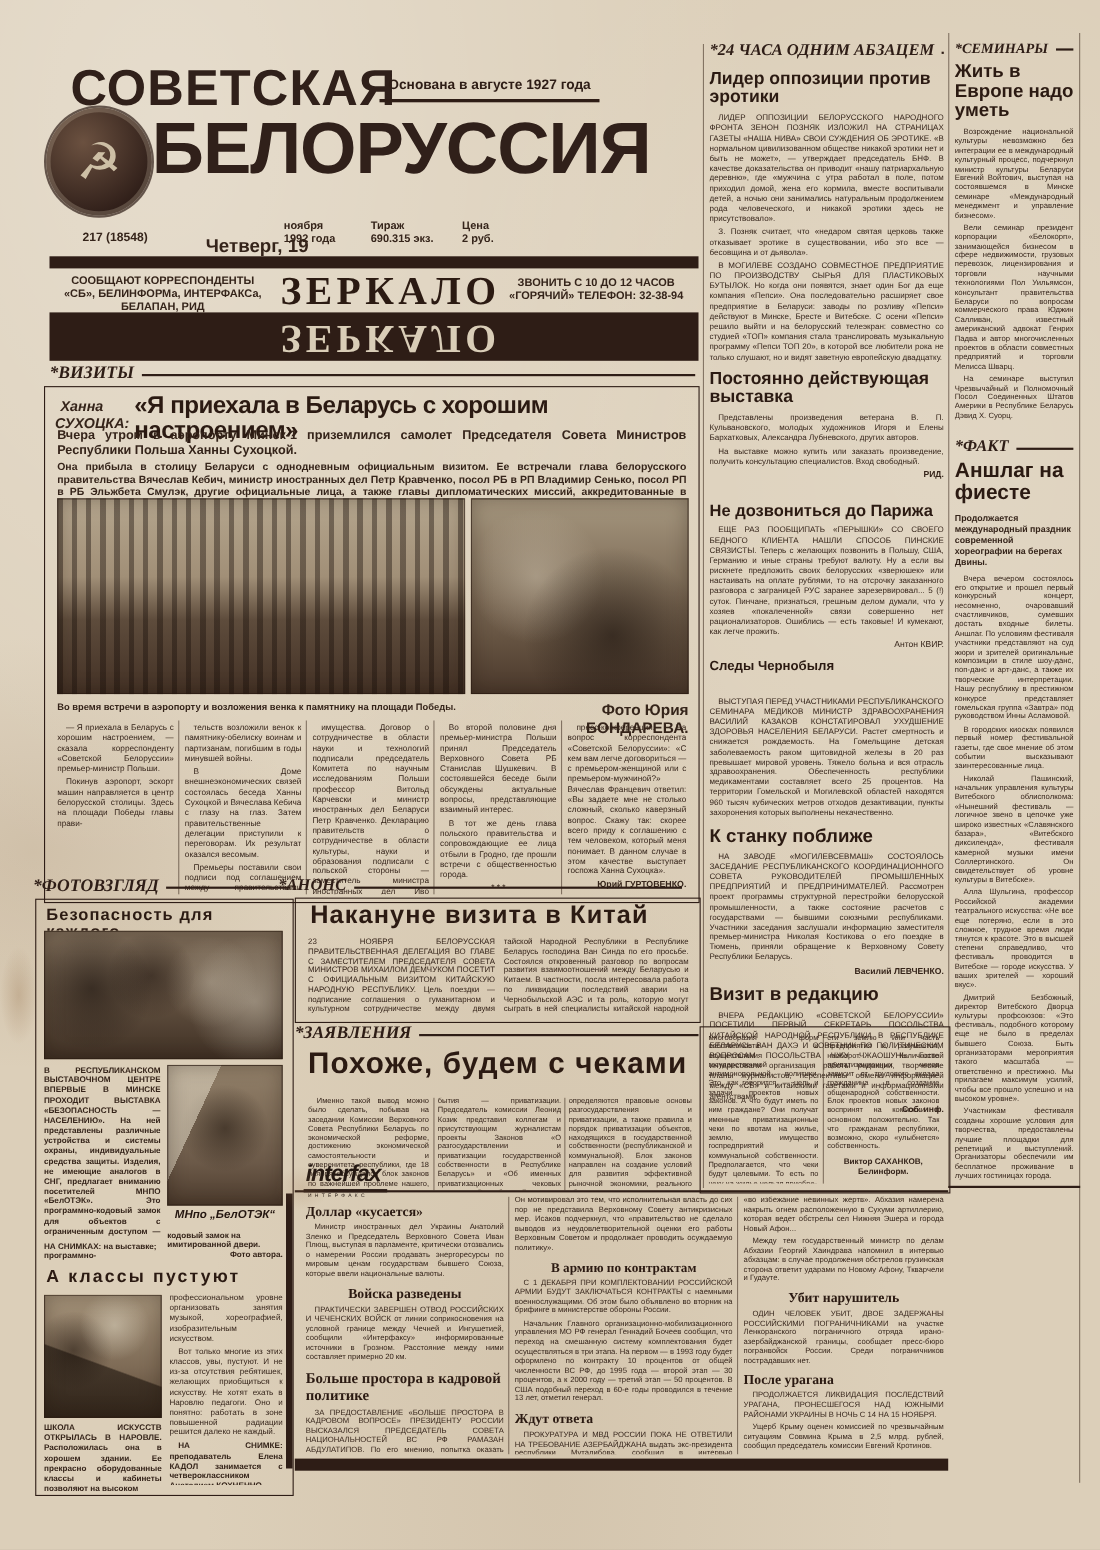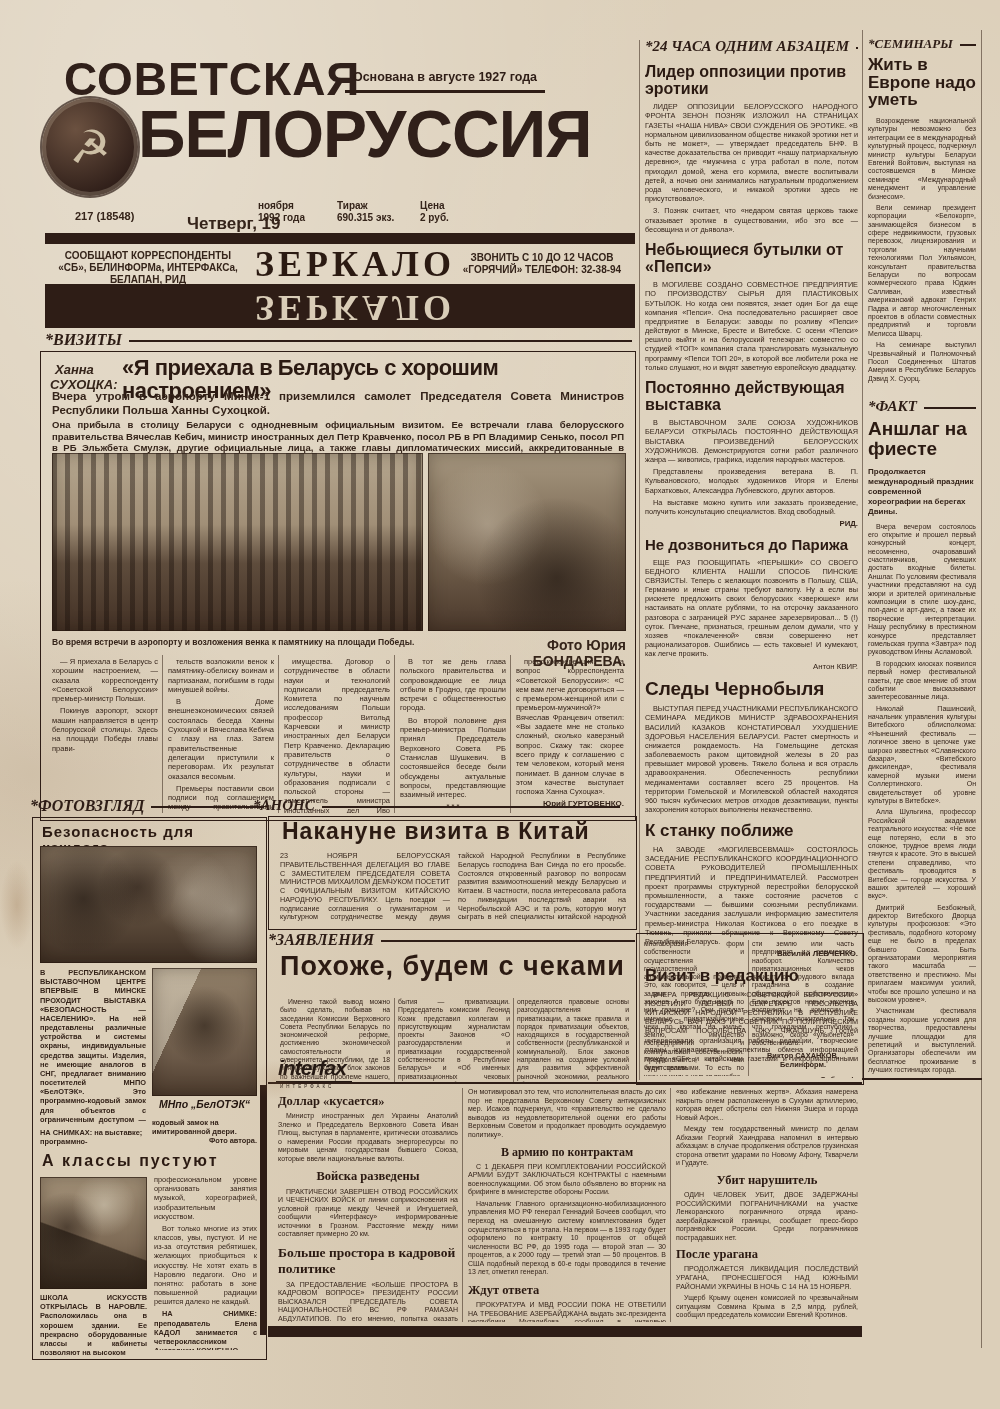--- a/index.html
+++ b/index.html
@@ -102,62 +102,60 @@
   </div>
   <div class="abs just clip" style="left:168px;top:657px;width:106px;height:156px;font-size:7.5px;line-height:1.24;">
     <p>тельств возложили венок к памятнику-обелиску воинам и партизанам, погибшим в годы минувшей войны.</p>
     <p>В Доме внешнеэкономических связей состоялась беседа Ханны Сухоцкой и Вячеслава Кебича с глазу на глаз. Затем правительственные делегации приступили к переговорам. Их результат оказался весомым.</p>
     <p>Премьеры поставили свои подписи под соглашением между правительствами обеих стран об избежании двойного налогообложения доходов и</p>
   </div>
   <div class="abs just clip" style="left:284px;top:657px;width:106px;height:156px;font-size:7.5px;line-height:1.24;">
     <p>имущества. Договор о сотрудничестве в области науки и технологий подписали председатель Комитета по научным исследованиям Польши профессор Витольд Карчевски и министр иностранных дел Беларуси Петр Кравченко. Декларацию правительств о сотрудничестве в области культуры, науки и образования подписали с польской стороны — заместитель министра иностранных дел Иво Бичевски, с белорусской — заместитель министра культуры Владимир Рылатко.</p>
   </div>
   <div class="abs just clip" style="left:400px;top:657px;width:106px;height:156px;font-size:7.5px;line-height:1.24;">
+    <p>Во второй половине дня премьер-министра Польши принял Председатель Верховного Совета РБ Станислав Шушкевич. В состоявшейся беседе были обсуждены актуальные вопросы, представляющие взаимный интерес.</p>
     <p>В тот же день глава польского правительства и сопровождающие ее лица отбыли в Гродно, где прошли встречи с общественностью города.</p>
-    <p>Во второй половине дня премьер-министра Польши принял Председатель Верховного Совета РБ Станислав Шушкевич. В состоявшейся беседе были обсуждены актуальные вопросы, представляющие взаимный интерес.</p>
     <p style="text-align:center;text-indent:0;">* * *</p>
 
   </div>
   <div class="abs just clip" style="left:516px;top:657px;width:108px;height:156px;font-size:7.5px;line-height:1.24;">
     <p>пресс-конференция. На вопрос корреспондента «Советской Белоруссии»: «С кем вам легче договориться — с премьером-женщиной или с премьером-мужчиной?» Вячеслав Францевич ответил: «Вы задаете мне не столько сложный, сколько каверзный вопрос. Скажу так: скорее всего приду к соглашению с тем человеком, который меня понимает. В данном случае в этом качестве выступает госпожа Ханна Сухоцка».</p>
     <div class="byline" style="font-size:8px;">Юрий ГУРТОВЕНКО.</div>
   </div>
 
   <div class="vr" style="left:639px;top:40px;height:1040px;"></div>
   <div class="abs seclabel" style="left:645px;top:38px;width:213px;font-size:15px;">*24 ЧАСА ОДНИМ АБЗАЦЕМ</div>
 
   <div class="abs clip" style="left:645px;top:60px;width:213px;height:1018px;font-size:7.3px;line-height:1.26;">
 
     <div>
       <div class="headline" style="font-size:16px;margin:4px 0 5px;">Лидер оппозиции против эротики</div>
       <p class="just">ЛИДЕР ОППОЗИЦИИ БЕЛОРУССКОГО НАРОДНОГО ФРОНТА ЗЕНОН ПОЗНЯК ИЗЛОЖИЛ НА СТРАНИЦАХ ГАЗЕТЫ «НАША НИВА» СВОИ СУЖДЕНИЯ ОБ ЭРОТИКЕ. «В нормальном цивилизованном обществе никакой эротики нет и быть не может», — утверждает председатель БНФ. В качестве доказательства он приводит «нашу патриархальную деревню», где «мужчина с утра работал в поле, потом приходил домой, жена его кормила, вместе воспитывали детей, а ночью они занимались натуральным продолжением рода человеческого, и никакой эротики здесь не присутствовало».</p>
       <p class="just">З. Позняк считает, что «недаром святая церковь также отказывает эротике в существовании, ибо это все — бесовщина и от дьявола».</p>
     </div>
 
     <div>
-      <div class="headline" style="font-size:16px;margin:8px 0 5px;">Небьющиеся бутылки от «Пепси»</div>
       <p class="just">В МОГИЛЕВЕ СОЗДАНО СОВМЕСТНОЕ ПРЕДПРИЯТИЕ ПО ПРОИЗВОДСТВУ СЫРЬЯ ДЛЯ ПЛАСТИКОВЫХ БУТЫЛОК. Но когда они появятся, знает один Бог да еще компания «Пепси». Она последовательно расширяет свое предприятие в Беларуси: заводы по розливу «Пепси» действуют в Минске, Бресте и Витебске. С осени «Пепси» решило выйти и на белорусский телеэкран: совместно со студией «ТОП» компания стала транслировать музыкальную программу «Пепси ТОП 20», в которой все любители рока не только слушают, но и видят заветную европейскую двадцатку.</p>
     </div>
 
     <div>
       <div class="headline" style="font-size:16px;margin:8px 0 5px;">Постоянно действующая выставка</div>
-      <p class="just">В ВЫСТАВОЧНОМ ЗАЛЕ СОЮЗА ХУДОЖНИКОВ БЕЛАРУСИ ОТКРЫЛАСЬ ПОСТОЯННО ДЕЙСТВУЮЩАЯ ВЫСТАВКА ПРОИЗВЕДЕНИЙ БЕЛОРУССКИХ ХУДОЖНИКОВ. Демонстрируются сотни работ различного жанра — живопись, графика, изделия народных мастеров.</p>
       <p class="just">Представлены произведения ветерана В. П. Кульвановского, молодых художников Игоря и Елены Бархатковых, Александра Лубневского, других авторов.</p>
       <p class="just">На выставке можно купить или заказать произведение, получить консультацию специалистов. Вход свободный.</p>
       <div class="byline" style="font-size:7.8px;">РИД.</div>
     </div>
 
     <div>
-      <div class="headline" style="font-size:15px;margin:8px 0 5px;">Не дозвониться до Парижа</div>
+      <div class="headline" style="font-size:15px;margin:20px 0 5px;">Не дозвониться до Парижа</div>
       <p class="just">ЕЩЕ РАЗ ПООБЩИПАТЬ «ПЕРЫШКИ» СО СВОЕГО БЕДНОГО КЛИЕНТА НАШЛИ СПОСОБ ПИНСКИЕ СВЯЗИСТЫ. Теперь с желающих позвонить в Польшу, США, Германию и иные страны требуют валюту. Ну а если вы рискнете предложить своих белорусских «зверюшек» или настаивать на оплате рублями, то на отсрочку заказанного разговора с заграницей РУС заранее зарезервировал... 5 (!) суток. Пинчане, признаться, грешным делом думали, что у хозяев «покалеченной» связи совершенно нет рационализаторов. Ошиблись — есть таковые! И кумекают, как легче прожить.</p>
       <div class="byline" style="font-size:7.8px;font-weight:normal;">Антон КВИР.</div>
     </div>
 
     <div>
-      <div class="headline" style="font-size:19px;margin:8px 0 5px;">Следы Чернобыля</div>
+      <div class="headline" style="font-size:12px;margin:8px 0 21px;">Следы Чернобыля</div>
       <p class="just">ВЫСТУПАЯ ПЕРЕД УЧАСТНИКАМИ РЕСПУБЛИКАНСКОГО СЕМИНАРА МЕДИКОВ МИНИСТР ЗДРАВООХРАНЕНИЯ ВАСИЛИЙ КАЗАКОВ КОНСТАТИРОВАЛ УХУДШЕНИЕ ЗДОРОВЬЯ НАСЕЛЕНИЯ БЕЛАРУСИ. Растет смертность и снижается рождаемость. На Гомельщине детская заболеваемость раком щитовидной железы в 20 раз превышает мировой уровень. Тяжело больна и вся отрасль здравоохранения. Обеспеченность республики медикаментами составляет всего 25 процентов. На территории Гомельской и Могилевской областей находятся 960 тысяч кубических метров отходов дезактивации, пункты захоронения которых выполнены некачественно.</p>
     </div>
 
     <div>
       <div class="headline" style="font-size:17px;margin:8px 0 5px;">К станку поближе</div>
       <p class="just">НА ЗАВОДЕ «МОГИЛЕВСЕВМАШ» СОСТОЯЛОСЬ ЗАСЕДАНИЕ РЕСПУБЛИКАНСКОГО КООРДИНАЦИОННОГО СОВЕТА РУКОВОДИТЕЛЕЙ ПРОМЫШЛЕННЫХ ПРЕДПРИЯТИЙ И ПРЕДПРИНИМАТЕЛЕЙ. Рассмотрен проект программы структурной перестройки белорусской промышленности, а также состояние расчетов с государствами — бывшими союзными республиками. Участники заседания заслушали информацию заместителя премьер-министра Николая Костикова о его поездке в Тюмень, приняли обращение к Верховному Совету Республики Беларусь.</p>
       <div class="byline" style="font-size:7.8px;">Василий ЛЕВЧЕНКО.</div>
     </div>
 
     <div>

